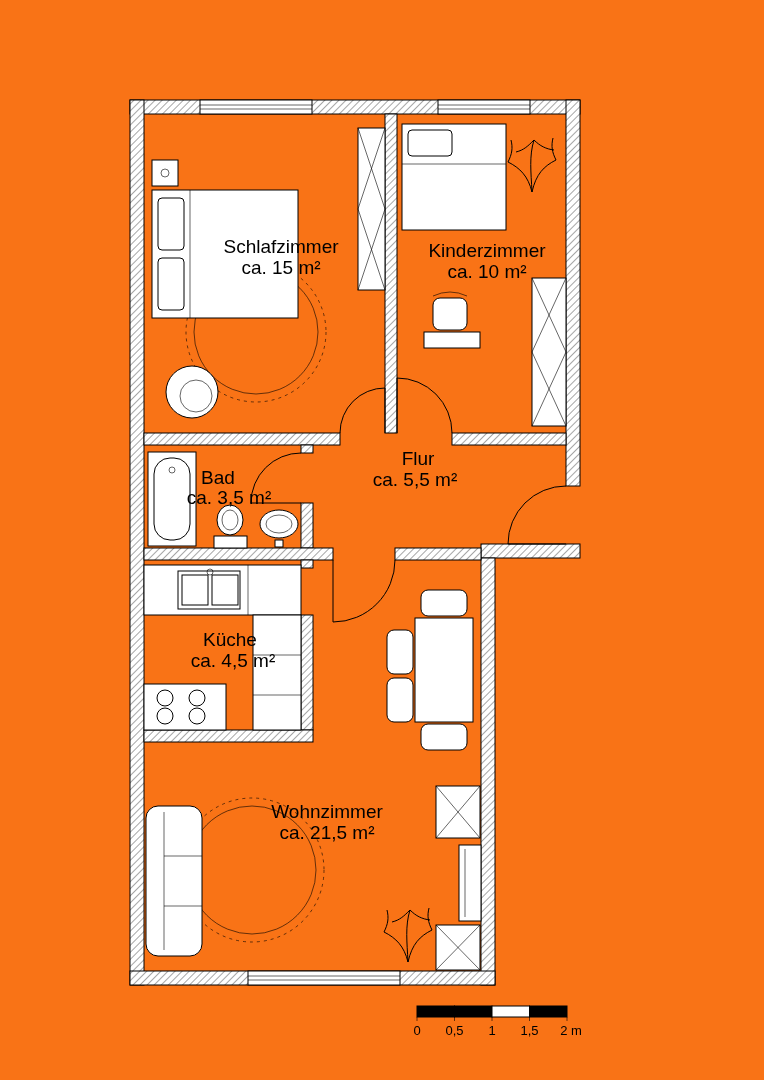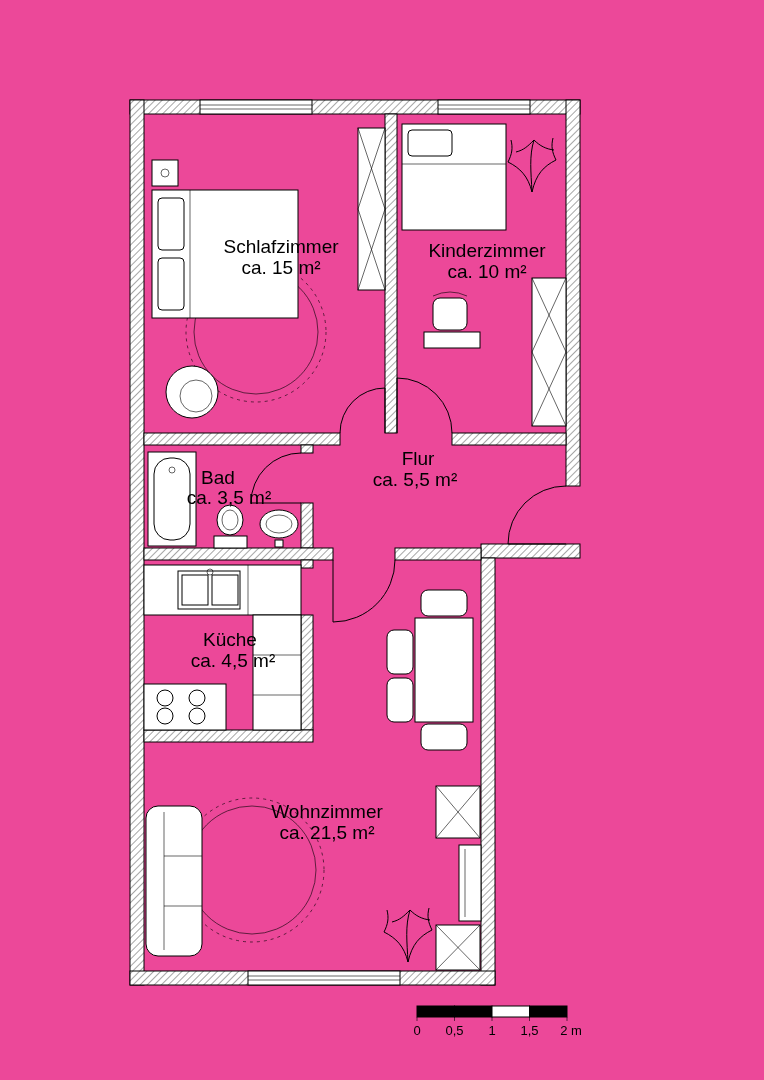--- a/index.html
+++ b/index.html
@@ -1,16 +1,16 @@
 <!DOCTYPE html>
 <html><head>
 <meta charset="utf-8">
 <style>
   html,body{margin:0;padding:0;background:#ffffff;}
-  .stage{position:relative;width:764px;height:1080px;background:#ec4899;margin:0 auto;overflow:hidden;
+  .stage{position:relative;width:764px;height:1080px;background:#f97316;margin:0 auto;overflow:hidden;
          font-family:"Liberation Sans",sans-serif;}
   svg{display:block;}
   .wall{fill:url(#hatch);stroke:#000;stroke-width:1;}
   .furn{fill:#ffffff;stroke:#000;stroke-width:1;}
   .furnline{fill:none;stroke:#000;stroke-width:1;}
   .thin{fill:none;stroke:#000;stroke-width:0.6;}
   .door{fill:none;stroke:#000;stroke-width:1;}
   .win{fill:#ffffff;stroke:#000;stroke-width:1;}
   .room-name{font-size:19px;fill:#000;text-anchor:middle;}
   .room-area{font-size:19px;fill:#000;text-anchor:middle;}

